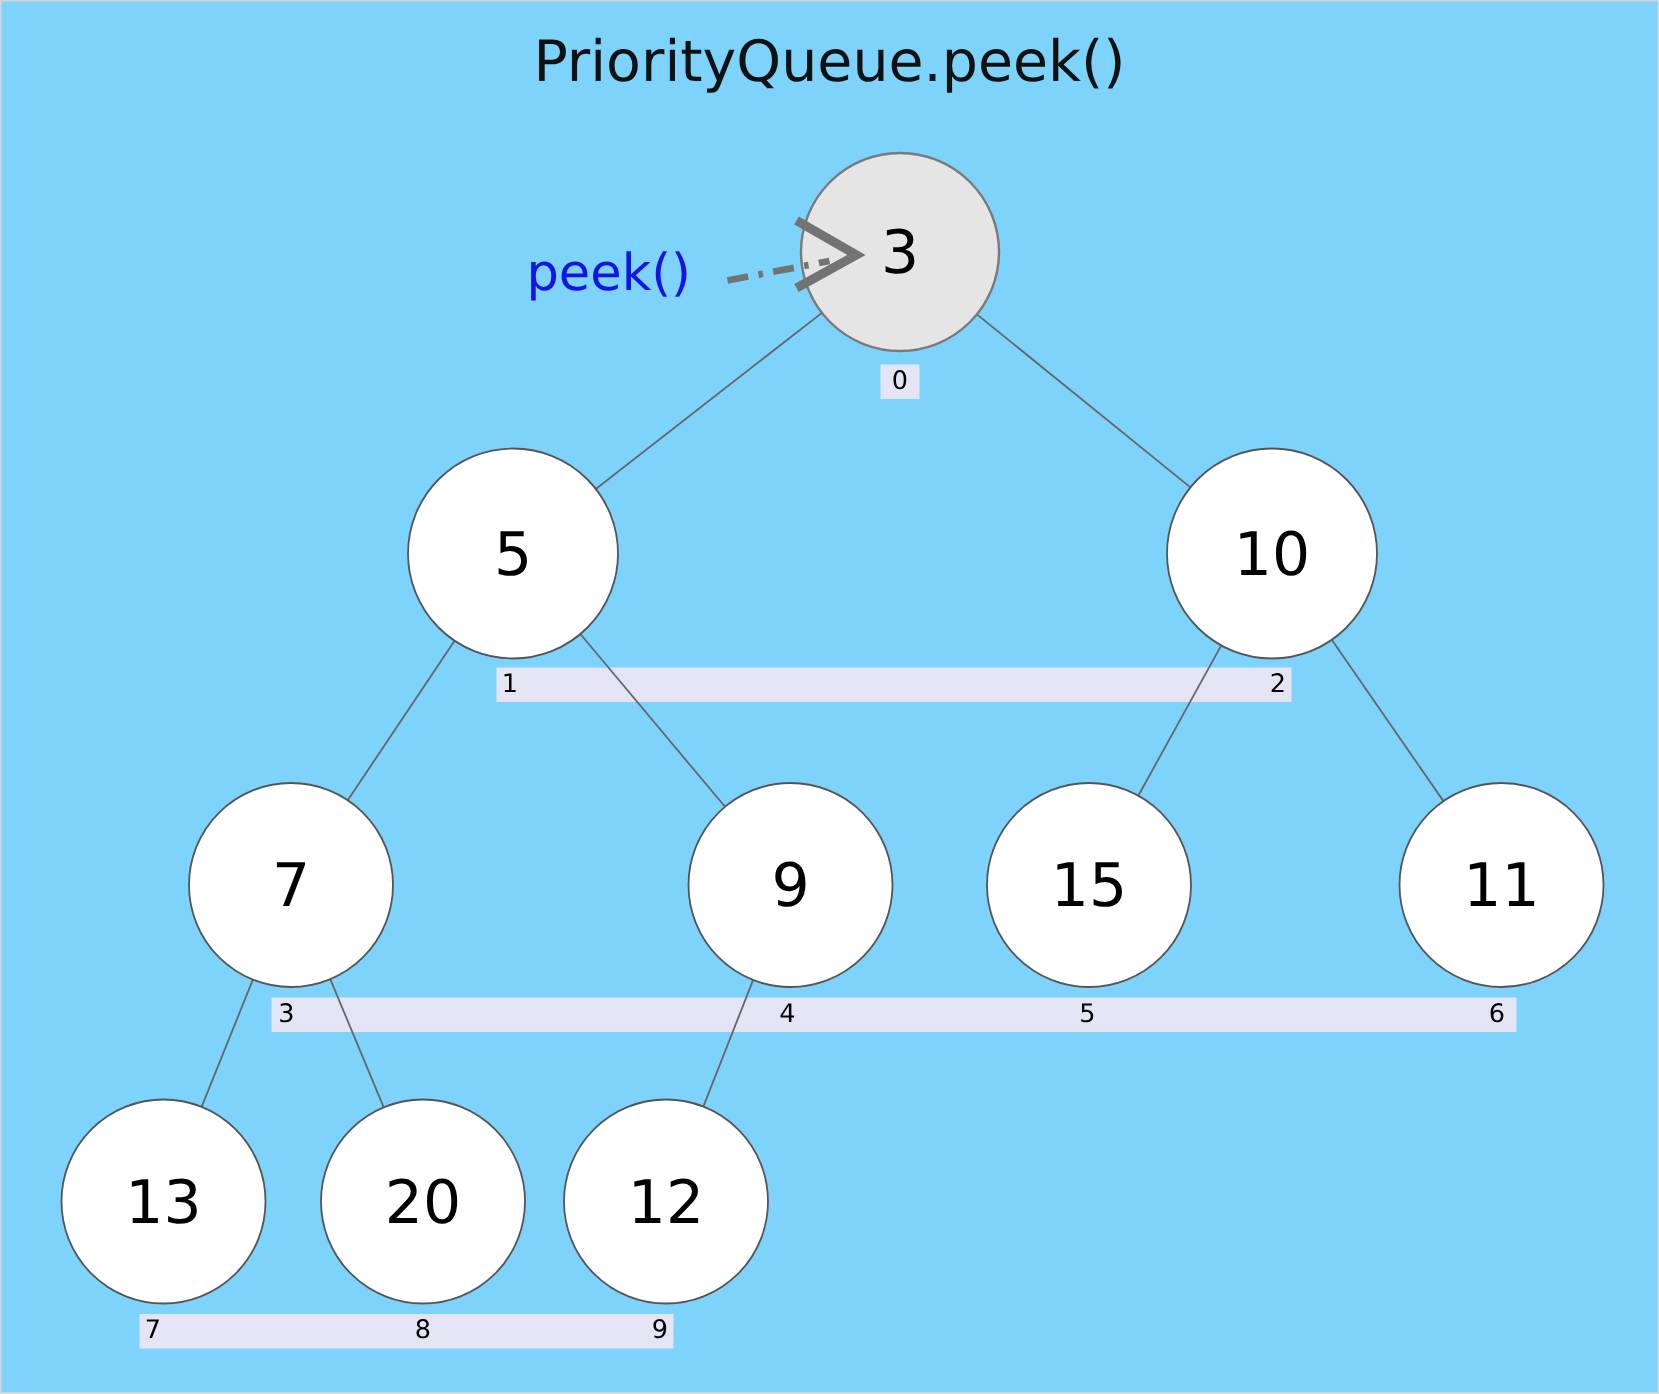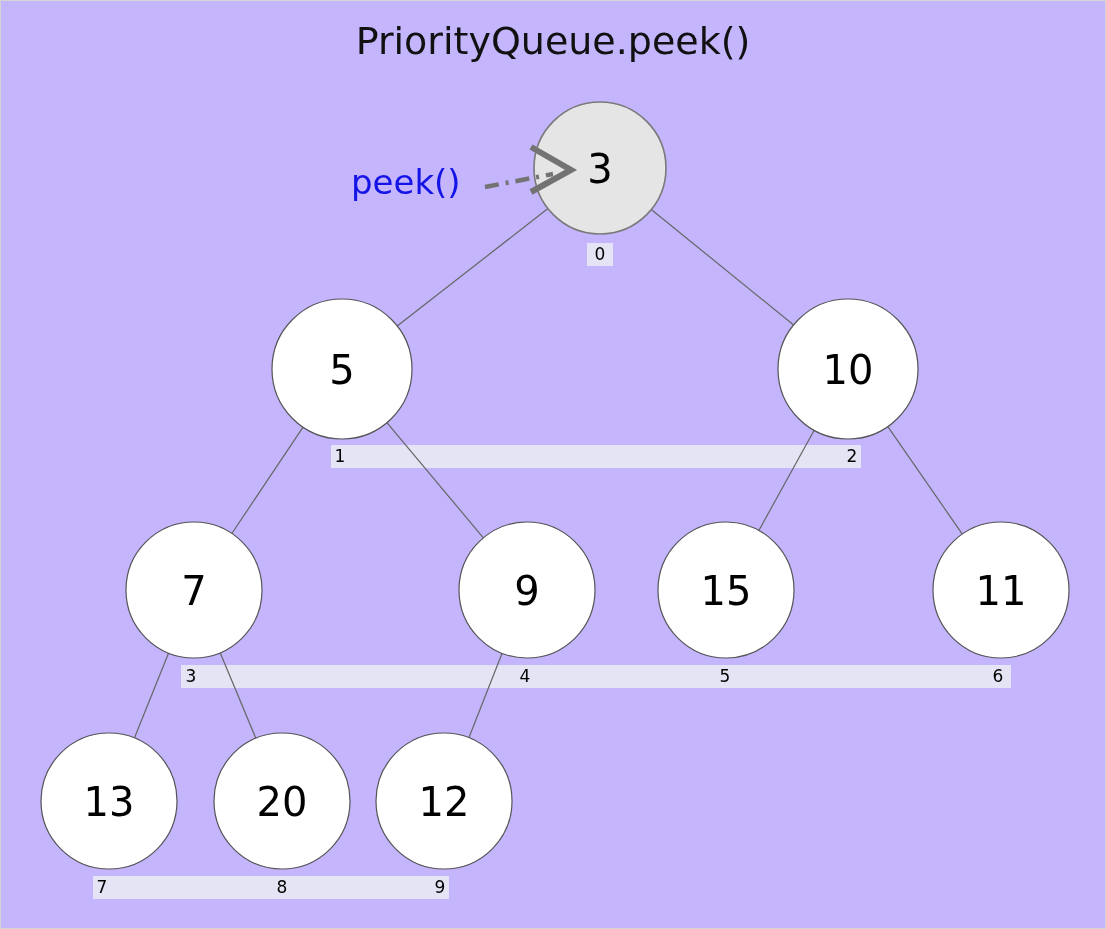--- a/index.html
+++ b/index.html
@@ -4,21 +4,21 @@
 <style>
   html, body {
     margin: 0;
     padding: 0;
     background: #ffffff;
   }
   #canvas {
     position: relative;
     width: 1106px;
     height: 929px;
-    background: #c4b5fd;
+    background: #7dd3fc;
     border: 1px solid #d4d4d4;
     box-sizing: border-box;
     overflow: hidden;
     font-family: "DejaVu Sans", "Liberation Sans", sans-serif;
   }
   #title {
     position: absolute;
     left: 0;
     right: 0;
     top: 18px;

